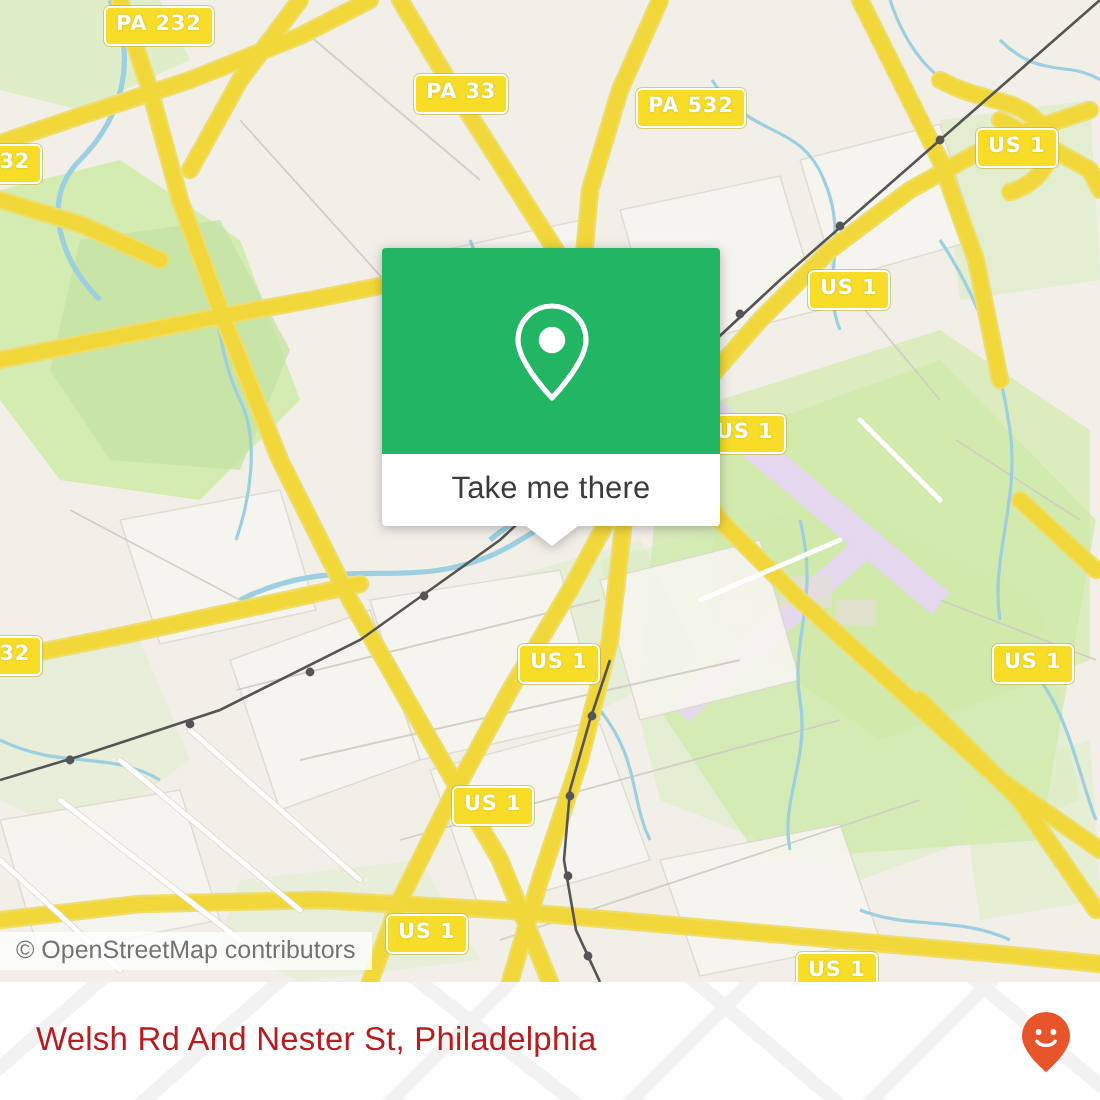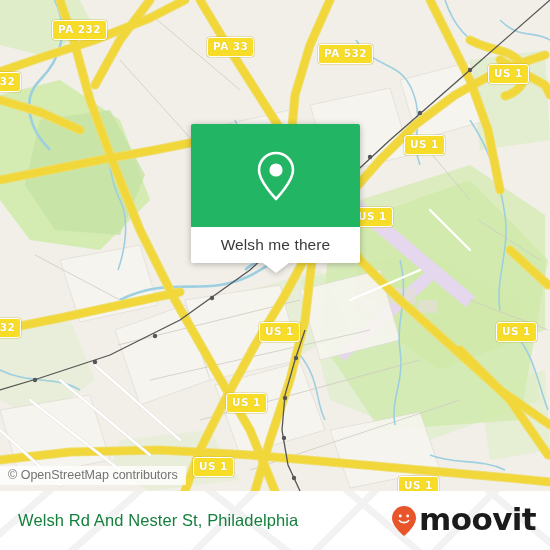--- a/index.html
+++ b/index.html
@@ -85,21 +85,21 @@
 
   
   .footer{
     position:absolute;left:0;top:491px;width:550px;height:59px;
     background:#ffffff;overflow:hidden;
   }
   .footer-watermark{position:absolute;left:0;top:-60px;width:550px;height:120px;opacity:1;}
   .footer-title{
     position:absolute;left:18px;top:0;height:59px;
     display:flex;align-items:center;
-    font-size:16.5px;color:#15803d;
+    font-size:16.5px;color:#b91c1c;
     font-family:"Liberation Sans", sans-serif;
     letter-spacing:.1px;
     z-index:2;
   }
   .brand{
     position:absolute;right:14px;top:0;height:59px;
     display:flex;align-items:center;gap:2px;z-index:2;
   }
   .brand-pin{width:26px;height:32px;display:block;}
   .brand-word{
@@ -272,21 +272,21 @@
           <circle cx="35" cy="380" r="2.2"></circle>
           <circle cx="296" cy="358" r="2.2"></circle>
             <circle cx="285" cy="398" r="2.2"></circle>
           <circle cx="284" cy="438" r="2.2"></circle>
             <circle cx="294" cy="478" r="2.2"></circle>
         </g>
       </g>
     </svg>
 
     <div id="shield-layer">
-        <div class="shield" style="left: 52px; top: 20px;">PA 232</div>
+        <div class="shield" style="left: 52px; top: 3px;">PA 232</div>
         <div class="shield" style="left: -14px; top: 72px;">232</div>
         <div class="shield" style="left: 207px; top: 37px;">PA 33</div>
         <div class="shield" style="left: 318px; top: 44px; text-align: right;">PA 532</div>
         <div class="shield" style="left: 488px; top: 64px;">US 1</div>
         <div class="shield" style="left: 404px; top: 135px;">US 1</div>
         <div class="shield" style="left: 352px; top: 207px;">US 1</div>
         <div class="shield" style="left: 259px; top: 322px;">US 1</div>
         <div class="shield" style="left: -14px; top: 318px;">232</div>
         <div class="shield" style="left: 496px; top: 322px;">US 1</div>
         <div class="shield" style="left: 226px; top: 393px;">US 1</div>
@@ -295,21 +295,21 @@
       </div>
 
     <div class="popup">
       <div class="popup-body">
         <svg class="popup-pin" viewBox="0 0 42 52">
           <path d="M21 3 C11.6 3 4 10.6 4 20 C4 31.5 21 49 21 49 C21 49 38 31.5 38 20 C38 10.6 30.4 3 21 3 Z" fill="none" stroke="#ffffff" stroke-width="2.6" stroke-linejoin="round"></path>
           <circle cx="21" cy="20" r="6.6" fill="#ffffff"></circle>
         </svg>
       </div>
       <div class="popup-foot">
-        <span class="popup-foot-label">Welsh me there</span>
+        <span class="popup-foot-label">Take me there</span>
         <span class="popup-tail"></span>
       </div>
     </div>
 
     <div class="attrib">© OpenStreetMap contributors</div>
   </div>
 
   <div class="footer">
     <svg class="footer-watermark" viewBox="0 0 550 120" preserveAspectRatio="none">
       <g fill="none" stroke="#f2f2f2" stroke-width="7">
@@ -326,16 +326,15 @@
 
     <div class="footer-title">Welsh Rd And Nester St, Philadelphia</div>
 
     <div class="brand">
       <svg class="brand-pin" viewBox="0 0 26 32">
         <path d="M13 1 C6.4 1 1 6.4 1 13 C1 21.5 13 31 13 31 C13 31 25 21.5 25 13 C25 6.4 19.6 1 13 1 Z" fill="#e8552b"></path>
         <circle cx="9.3" cy="11" r="1.45" fill="#ffffff"></circle>
         <circle cx="16.7" cy="11" r="1.45" fill="#ffffff"></circle>
         <path d="M8.4 15.6 C10.2 18.4 15.8 18.4 17.6 15.6" fill="none" stroke="#ffffff" stroke-width="1.7" stroke-linecap="round"></path>
       </svg>
-      <span class="brand-word">moovit</span>
     </div>
   </div>
 </div>
 
 </body></html>

